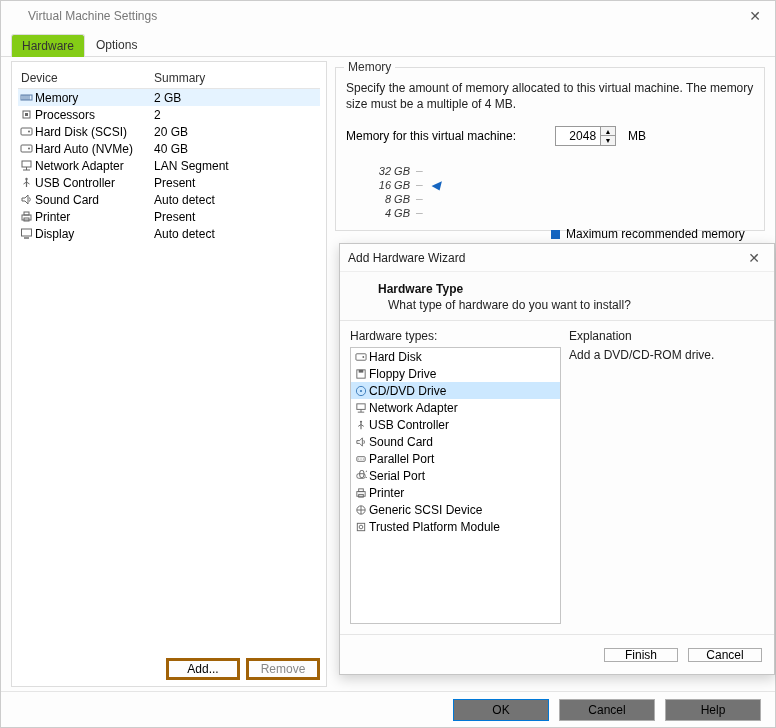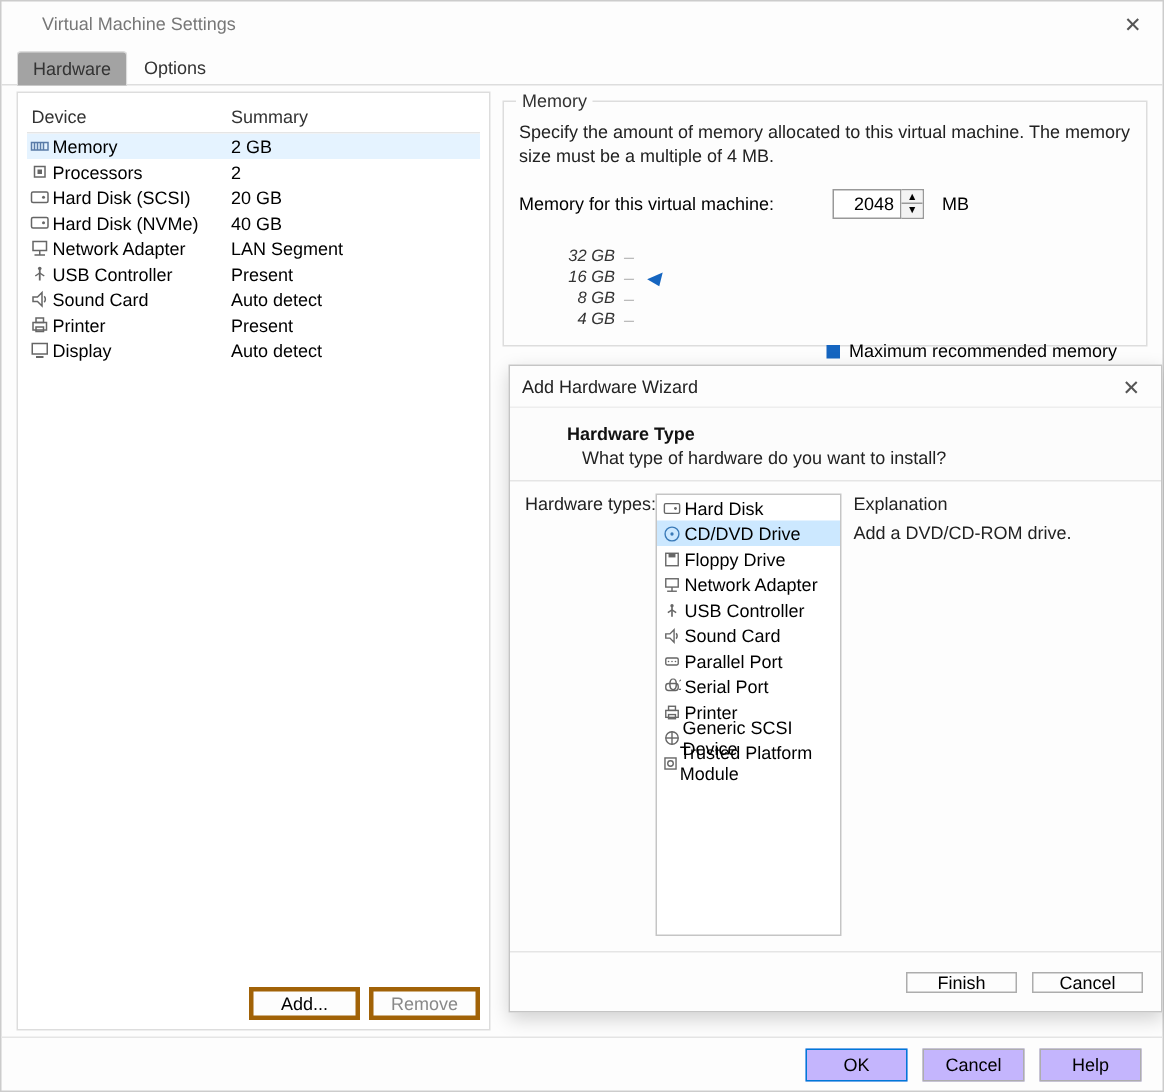--- a/index.html
+++ b/index.html
@@ -5,21 +5,21 @@
   * { box-sizing: border-box; font-family: "Segoe UI", Tahoma, sans-serif; font-size: 12px; }
   body { margin: 0; background: #f0f0f0; width: 776px; height: 728px; position: relative; overflow: hidden; }
 
   
   .main-dialog { position: absolute; left: 0; top: 0; width: 776px; height: 728px; background: #fdfdfd; border: 1px solid #ccc; }
   .titlebar { height: 30px; display: flex; align-items: center; padding: 0 8px; color: #777; }
   .titlebar-title { flex: 1; font-size: 12px; margin-left: 19px; }
   .close-x { font-size: 14px; color: #555; padding: 2px 6px; cursor: default; }
   .tabs-row { height: 26px; display: flex; align-items: flex-end; padding-left: 10px; border-bottom: 1px solid #ddd; }
   .tab { padding: 4px 10px; border: 1px solid transparent; border-bottom: none; color: #333; cursor: default; }
-  .tab.active { background: #a3a3a3; border-color: #ddd; border-radius: 3px 3px 0 0; position: relative; top: 1px; }
+  .tab.active { background: #84cc16; border-color: #ddd; border-radius: 3px 3px 0 0; position: relative; top: 1px; }
   .content-area { position: absolute; left: 10px; top: 60px; right: 10px; bottom: 40px; display: flex; gap: 8px; }
 
   
   .device-panel { width: 316px; border: 1px solid #ddd; background: #fff; display: flex; flex-direction: column; padding: 6px; }
   .device-header { display: flex; border-bottom: 1px solid #e5e5e5; font-size: 12px; color: #333; padding: 3px 0; }
   .col-device { width: 136px; padding-left: 3px; }
   .col-summary { flex: 1; }
   .device-rows { flex: 1; overflow: hidden; }
   .device-row { display: flex; align-items: center; height: 17px; font-size: 12px; cursor: default; }
   .device-row.selected { background: #e5f3ff; }
@@ -53,35 +53,35 @@
   .legend-swatch { width: 9px; height: 9px; background: #1565c0; }
 
   
   .wizard { position: absolute; left: 339px; top: 243px; width: 436px; height: 432px; background: #fdfdfd; border: 1px solid #c5c5c5; box-shadow: 0 4px 12px rgba(0,0,0,0.18); display: flex; flex-direction: column; }
   .wiz-title { height: 28px; display: flex; align-items: center; padding: 0 8px; border-bottom: 1px solid #eee; }
   .wiz-title-text { flex: 1; font-size: 12px; color: #222; }
   .wiz-header { padding: 10px 12px 8px 38px; border-bottom: 1px solid #e5e5e5; background: #fcfcfc; }
   .wiz-h1 { font-weight: bold; font-size: 12px; color: #111; }
   .wiz-sub { font-size: 12px; color: #222; margin-left: 10px; margin-top: 2px; }
   .wiz-body { flex: 1; display: flex; gap: 8px; padding: 8px 10px 10px; }
-  .hw-col { flex: 1; display: flex; }
+  .hw-col { flex: 1; display: flex; flex-direction: column; }
   .hw-label { font-size: 12px; margin-bottom: 4px; color: #222; }
   .hw-list { flex: 1; border: 1px solid #c5c5c5; background: #fff; overflow-y: auto; }
   .hw-item { display: flex; align-items: center; height: 17px; padding: 0 2px; font-size: 12px; cursor: default; }
   .hw-item.selected { background: #cce8ff; }
   .hw-icon { width: 16px; height: 14px; display: inline-flex; align-items: center; justify-content: center; }
   .hw-icon svg { width: 12px; height: 12px; }
   .expl-col { width: 195px; display: flex; flex-direction: column; }
   .expl-text { font-size: 12px; margin-top: 1px; color: #222; }
   .wiz-footer { height: 40px; border-top: 1px solid #e5e5e5; display: flex; align-items: center; justify-content: flex-end; gap: 10px; padding: 0 12px; }
   .wiz-btn { width: 74px; height: 14px; border: 1px solid #adadad; background: #fdfdfd; display: inline-flex; align-items: center; justify-content: center; cursor: default; font-size: 12px; }
 
   
   .main-footer { position: absolute; left: 0; right: 0; bottom: 0; height: 36px; display: flex; align-items: center; justify-content: flex-end; gap: 10px; padding: 0 14px; border-top: 1px solid #e5e5e5; }
-  .main-btn { width: 68px; height: 22px; border: 1px solid #adadad; background: #c4b5fd; display: inline-flex; align-items: center; justify-content: center; cursor: default; font-size: 12px; }
+  .main-btn { width: 96px; height: 22px; border: 1px solid #adadad; background: #737373; display: inline-flex; align-items: center; justify-content: center; cursor: default; font-size: 12px; }
   .main-btn.primary { border-color: #0078d7; }
 </style>
 </head>
 <body>
 
 <svg width="0" height="0" style="position:absolute">
   <defs>
     <g id="ic-memory">
         <rect x="1" y="4" width="11" height="5" fill="none" stroke="#5a7ca8" stroke-width="1"></rect>
         <line x1="3" y1="4" x2="3" y2="9" stroke="#5a7ca8"></line>
@@ -195,21 +195,21 @@
             </span>
             <span class="dev-name">Hard Disk (SCSI)</span>
             <span class="dev-summary">20 GB</span>
           </div>
           <div class="device-row">
             <span class="dev-icon">
               <svg viewBox="0 0 13 13">
                 <use href="#ic-hdd"></use>
               </svg>
             </span>
-            <span class="dev-name">Hard Disk (NVMe)</span>
+            <span class="dev-name">Hard Auto (NVMe)</span>
             <span class="dev-summary">40 GB</span>
           </div>
           <div class="device-row">
             <span class="dev-icon">
               <svg viewBox="0 0 13 13">
                 <use href="#ic-network"></use>
               </svg>
             </span>
             <span class="dev-name">Network Adapter</span>
             <span class="dev-summary">LAN Segment</span>
@@ -321,35 +321,35 @@
       <div class="hw-label">Hardware types:</div>
       <div class="hw-list" id="hw-list">
           <div class="hw-item">
             <span class="hw-icon">
               <svg viewBox="0 0 13 13">
                 <use href="#ic-hdd"></use>
               </svg>
             </span>
             <span>Hard Disk</span>
           </div>
+          <div class="hw-item">
+            <span class="hw-icon">
+              <svg viewBox="0 0 13 13">
+                <use href="#ic-floppy"></use>
+              </svg>
+            </span>
+            <span>Floppy Drive</span>
+          </div>
           <div class="hw-item selected">
             <span class="hw-icon">
               <svg viewBox="0 0 13 13">
                 <use href="#ic-cd"></use>
               </svg>
             </span>
             <span>CD/DVD Drive</span>
-          </div>
-          <div class="hw-item">
-            <span class="hw-icon">
-              <svg viewBox="0 0 13 13">
-                <use href="#ic-floppy"></use>
-              </svg>
-            </span>
-            <span>Floppy Drive</span>
           </div>
           <div class="hw-item">
             <span class="hw-icon">
               <svg viewBox="0 0 13 13">
                 <use href="#ic-network"></use>
               </svg>
             </span>
             <span>Network Adapter</span>
           </div>
           <div class="hw-item">

